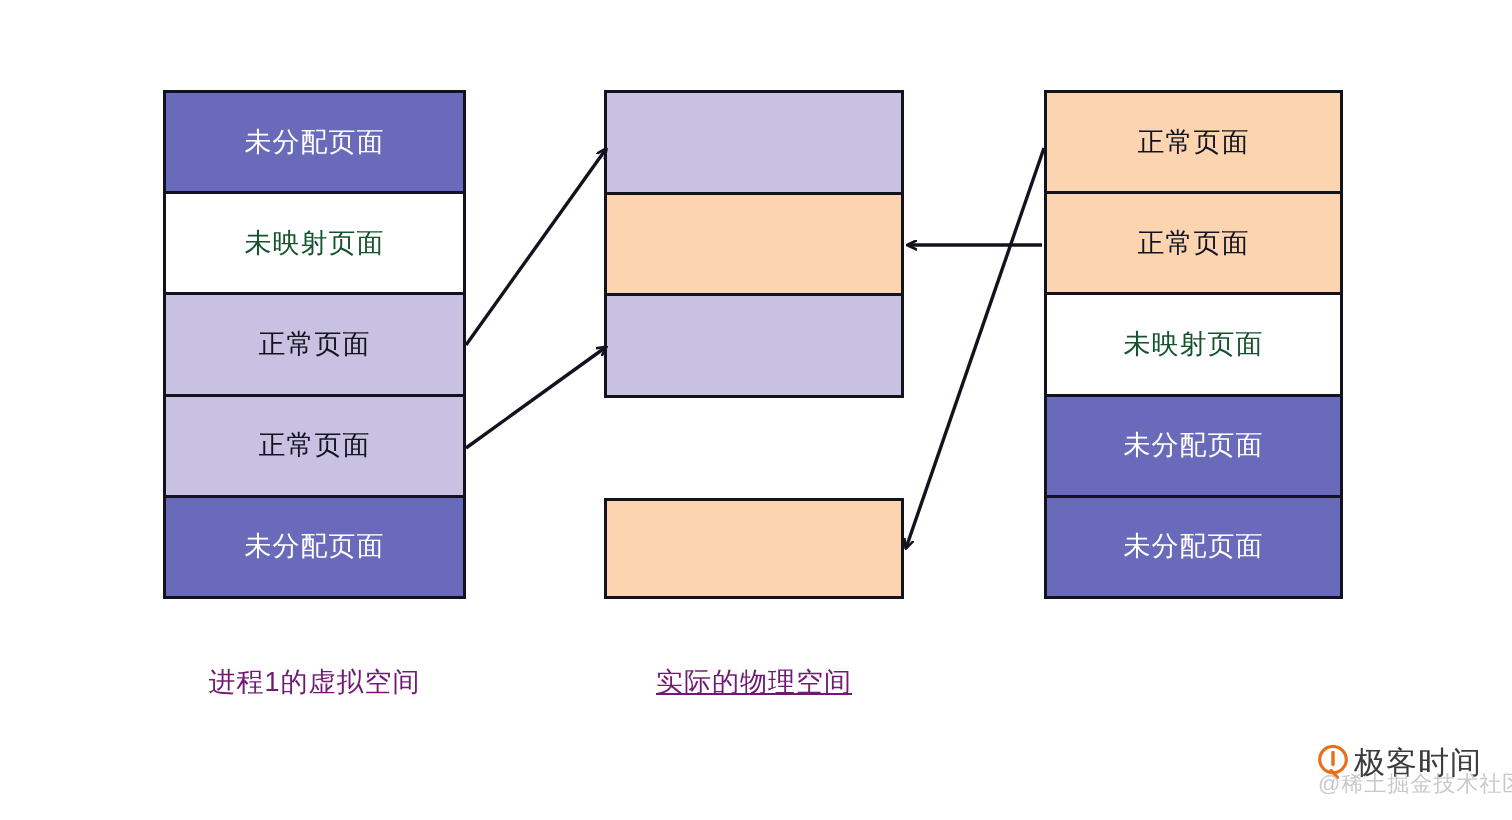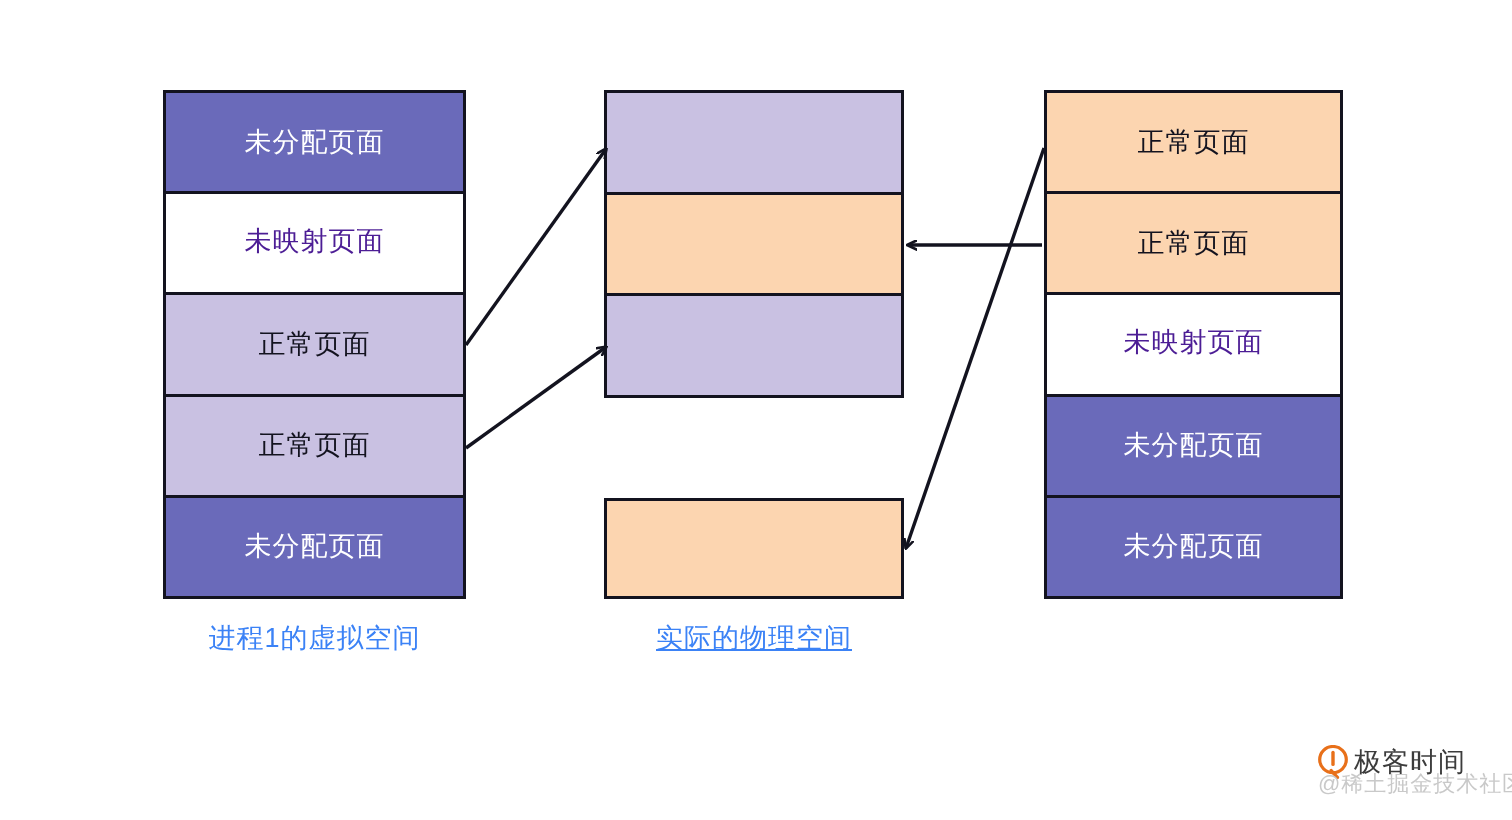--- a/index.html
+++ b/index.html
@@ -45,22 +45,21 @@
   }
   .mem-cell:last-child {
     border-bottom: none;
   }
   .fill-unallocated {
     background: #6a6aba;
     color: #ffffff;
   }
   .fill-unmapped {
     background: #ffffff;
-    color: #4c1d95;
-    font-family: Liberation Mono, monospace;
+    color: #14532d;
   }
   .fill-normal-purple {
     background: #c9c1e2;
     color: #13131f;
   }
   .fill-normal-orange {
     background: #fcd5b0;
     color: #13131f;
   }
   .fill-plain-purple {
@@ -75,25 +74,25 @@
   
   #col-process1 { left: 163px;  top: 90px;  width: 303px; height: 509px; }
   #col-physical-upper { left: 604px; top: 90px;  width: 300px; height: 308px; }
   #col-physical-lower { left: 604px; top: 498px; width: 300px; height: 101px; }
   #col-process2 { left: 1044px; top: 90px; width: 299px; height: 509px; }
 
   
   .caption {
     position: absolute;
     font-size: 27px;
-    color: #3b82f6;
+    color: #701a75;
     letter-spacing: 1px;
     white-space: nowrap;
     text-align: center;
-    top: 620px;
+    top: 664px;
   }
   #caption-process1  { left: 163px;  width: 303px; }
   #caption-physical  { left: 604px;  width: 300px; text-decoration: underline; }
   #caption-process2  { left: 1044px; width: 299px; }
 
   
   #arrow-layer {
     position: absolute;
     left: 0;
     top: 0;
@@ -111,21 +110,21 @@
     align-items: center;
     gap: 6px;
   }
   #watermark .logo-mark {
     position: relative;
     width: 30px;
     height: 34px;
     flex: 0 0 auto;
   }
   #watermark .brand-text {
-    font-size: 27px;
+    font-size: 31px;
     color: #3c3c3c;
     letter-spacing: 1px;
     line-height: 1;
     white-space: nowrap;
   }
   #watermark-overlay {
     position: absolute;
     left: 1318px;
     top: 773px;
     font-size: 22px;

